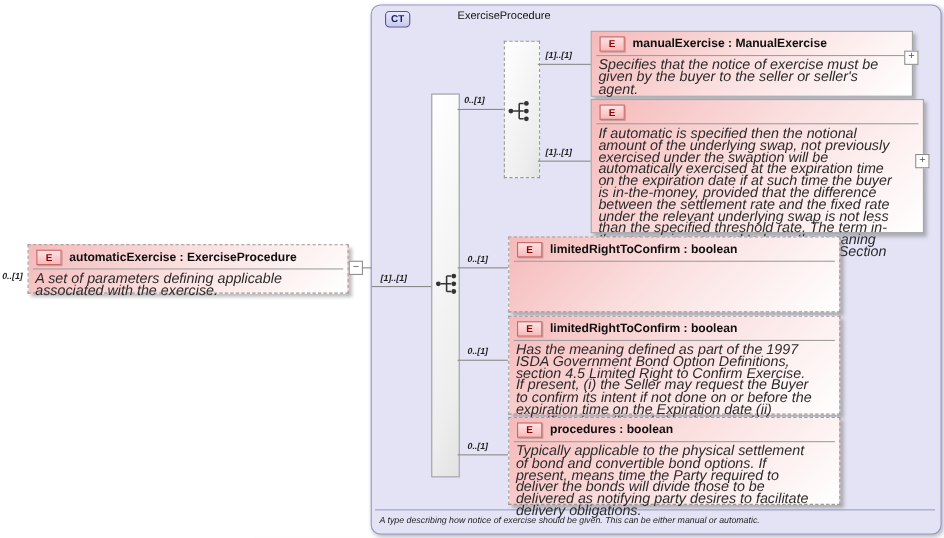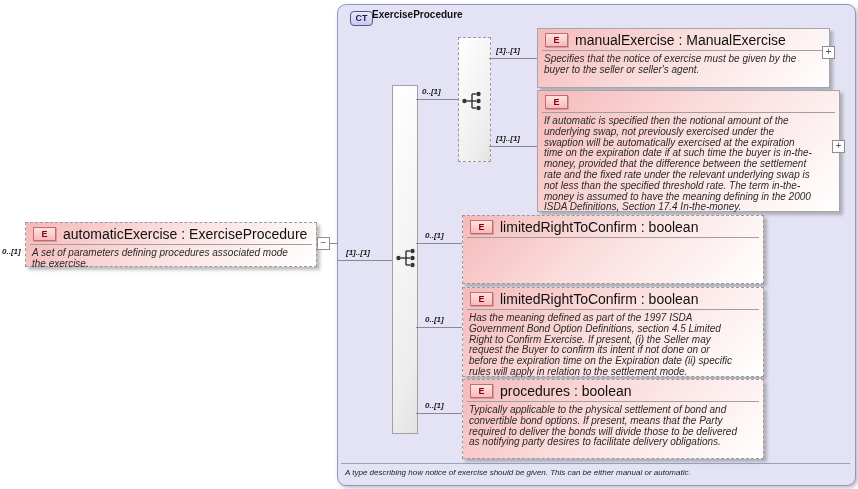--- a/index.html
+++ b/index.html
@@ -11,42 +11,42 @@
   
   .ct-frame{
     background:#e3e3f5;border:1px solid #9595c5;border-radius:9px;
     box-shadow:2px 2px 4px rgba(100,100,120,0.45);
   }
   .ct-badge{
     display:inline-block;width:21px;height:13px;line-height:13px;text-align:center;
     background:linear-gradient(180deg,#e8e8fb,#c9c9ee);border:1px solid #55558c;border-radius:4px;
     color:#1a1a66;font-size:9px;font-weight:bold;
   }
-  .ct-title{font-size:10px;font-weight:bold;color:#111;}
+  .ct-title{font-size:10px;font-weight:normal;color:#111;padding-left:44px;}
   .ct-footer-sep{height:1px;background:#9aA0c0;}
   .ct-footer{font-size:8px;font-style:italic;color:#222;}
   
   .el-box{
     background:linear-gradient(135deg,#f5b9b9 0%,#fbdede 45%,#ffffff 100%);
     box-shadow:3px 3px 3px rgba(110,110,110,0.45);
   }
   .el-box.solid{border:1px solid #a6a6a6;}
   .el-box.dashed{border:1px dashed #9b9b9b;}
   .el-title-row{
     display:flex;align-items:center;gap:7px;height:21px;
     border-bottom:1px solid #9f9f9f;margin:0 4px;padding-left:3px;
   }
   .e-badge{
     display:inline-block;width:21px;height:12px;line-height:12px;text-align:center;flex:0 0 21px;
     background:linear-gradient(180deg,#ffe3e3,#f8b9b9);border:1px solid #c96a6a;
     color:#8b0000;font-size:9px;font-weight:bold;box-shadow:1px 1px 0 rgba(0,0,0,0.18);
   }
-  .el-title{font-size:14px;font-weight:normal;color:#101010;white-space:nowrap;}
+  .el-title{font-size:11px;font-weight:bold;color:#101010;white-space:nowrap;}
   .el-annot{
-    font-size:10px;font-style:italic;color:#2a2a2a;line-height:10.8px;
+    font-size:13px;font-style:italic;color:#2a2a2a;line-height:10.8px;
     padding:3px 23px 0 6px;
   }
   
   .group-bar{
     background:linear-gradient(110deg,#ffffff 0%,#ededed 80%,#e2e2e2 100%);
   }
   .group-bar.solid{border:1px solid #a0a0a0;}
   .group-bar.dashed{border:1px dashed #9b9b9b;}
   
   .hline{height:1px;background:#8a8a8a;}
@@ -73,21 +73,21 @@
 <div class="abs ct-footer-sep" style="left:341px;top:463px;width:509px;"></div>
 <div class="abs ct-footer" style="left:345px;top:468px;width:500px;">A type describing how notice of exercise should be given. This can be either manual or automatic.</div>
 
 <div class="abs card-label" style="left:2px;top:247px;width:24px;">0..[1]</div>
 
 <div class="abs el-box dashed" style="left:25px;top:222px;width:290px;height:43px;">
   <div class="el-title-row">
     <span class="e-badge">E</span>
     <span class="el-title">automaticExercise : ExerciseProcedure</span>
   </div>
-  <div class="el-annot">A set of parameters defining procedures associated mode the exercise.</div>
+  <div class="el-annot">A set of parameters defining applicable associated with the exercise.</div>
 </div>
 
 <div class="abs toggle" style="left:317px;top:237px;">−</div>
 <div class="abs hline" style="left:329px;top:243px;width:9px;"></div>
 
 <div class="abs hline" style="left:338px;top:260px;width:54px;"></div>
 <div class="abs card-label right" style="left:346px;top:248px;width:44px;">[1]..[1]</div>
 
 <div class="abs group-bar solid" style="left:392px;top:85px;width:24px;height:347px;"></div>
 <svg class="abs" style="left:395px;top:247px;" width="26" height="22" viewBox="0 0 26 22">
@@ -163,14 +163,14 @@
 </div>
 
 <div class="abs hline" style="left:416px;top:413px;width:46px;"></div>
 <div class="abs card-label right" style="left:425px;top:401px;width:33px;">0..[1]</div>
 
 <div class="abs el-box dashed" style="left:462px;top:379px;width:300px;height:78px;">
   <div class="el-title-row">
     <span class="e-badge">E</span>
     <span class="el-title">procedures : boolean</span>
   </div>
-  <div class="el-annot">Typically applicable to the physical settlement of bond and convertible bond options. If present, means that the Party required to deliver the bonds will divide those to be delivered as notifying party desires to facilitate delivery obligations.</div>
+  <div class="el-annot">Typically applicable to the physical settlement of bond and convertible bond options. If present, means time the Party required to deliver the bonds will divide those to be delivered as notifying party desires to facilitate delivery obligations.</div>
 </div>
 
 </body></html>

